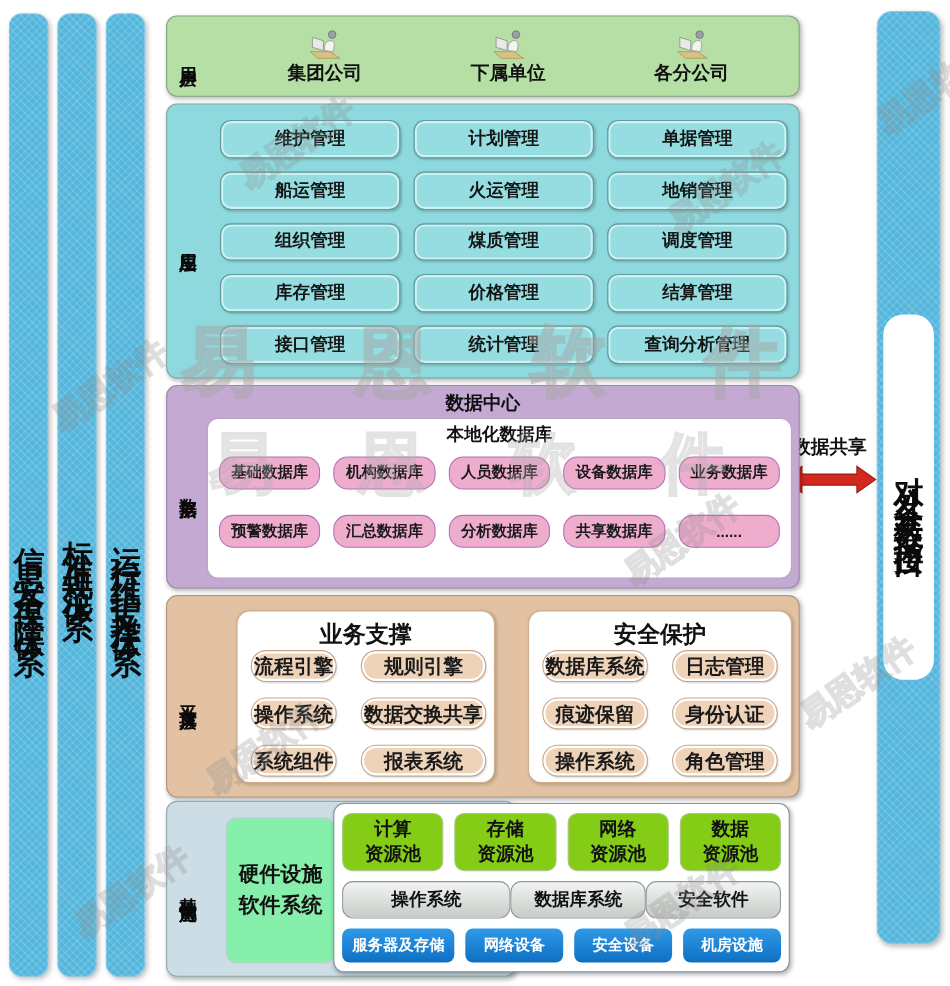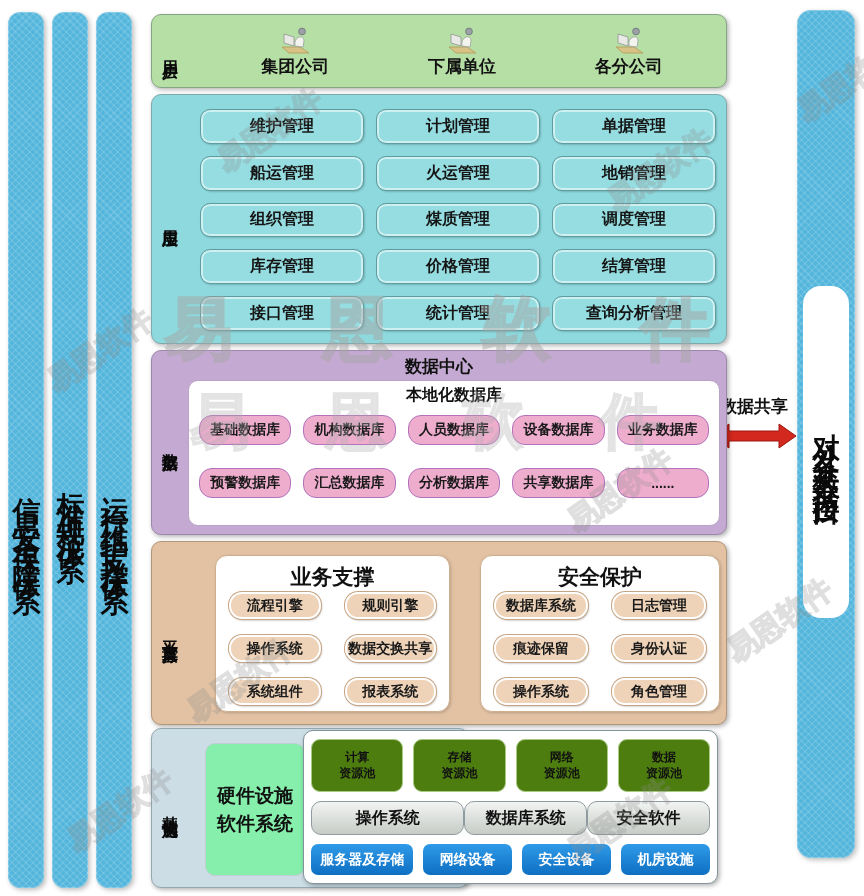--- a/index.html
+++ b/index.html
@@ -124,42 +124,42 @@
   .pf-security { left:328px; width:240px; }
   .pf-title { position:absolute; top:7px; left:0; right:0; text-align:center; font-size:21px; font-weight:bold; }
   .pf-grid {
     position:absolute; left:13px; right:13px; top:36px;
     display:grid; grid-template-columns:1fr 1fr; column-gap:24px; row-gap:16px;
   }
   .pf-pill {
     height:27px; background:#eed3b9; border-radius:13px; border:2px solid #ffffff;
     box-shadow:0 0 0 1px #c7a584, 1px 1.5px 2px rgba(0,0,0,.25);
     display:flex; align-items:center; justify-content:center;
-    font-size:14px; font-weight:bold; color:#1a1a1a; white-space:nowrap;
+    font-size:18px; font-weight:bold; color:#1a1a1a; white-space:nowrap;
   }
 
   
   .infra-layer { top:728px; height:160px; background:#ccdde5; border-color:#93a8b0; width:318px; }
   .hwsw-box {
     position:absolute; left:53px; top:14px; width:100px; height:133px;
     background:#86efac; border-radius:10px; border:1px solid #c2ced4;
     display:flex; flex-direction:column; align-items:center; justify-content:center;
     font-size:19px; font-weight:bold; line-height:1.45;
   }
   .infra-container {
     position:absolute; left:303px; top:730px; width:415px; height:154px;
     background:#fff; border-radius:10px; border:1px solid #81949b;
     box-shadow:1.5px 2px 4px rgba(0,0,0,.28);
     padding:8px 7px;
   }
   .pool-grid { display:grid; grid-template-columns:repeat(4,1fr); column-gap:10px; }
   .pool-box {
-    height:53px; background:#4d7c0f; border:1px solid #a8c982; border-radius:9px;
+    height:53px; background:#84cc16; border:1px solid #a8c982; border-radius:9px;
     display:flex; flex-direction:column; align-items:center; justify-content:center;
-    font-size:12px; font-weight:bold; line-height:1.3;
+    font-size:17px; font-weight:bold; line-height:1.3;
   }
   .sw-grid { display:grid; grid-template-columns:1.25fr 1fr 1fr; margin-top:9px; }
   .sw-box {
     height:34px; background:linear-gradient(#f2f4f2,#c7ccc7); border:1px solid #8f9b9f; border-radius:10px;
     display:flex; align-items:center; justify-content:center; font-size:16px; font-weight:bold;
   }
   .hw-grid { display:grid; grid-template-columns:1.15fr 1fr 1fr 1fr; column-gap:10px; margin-top:9px; }
   .hw-box {
     height:31px; background:linear-gradient(#2f9ae8,#0e6fc2); border-radius:7px;
     display:flex; align-items:center; justify-content:center;

